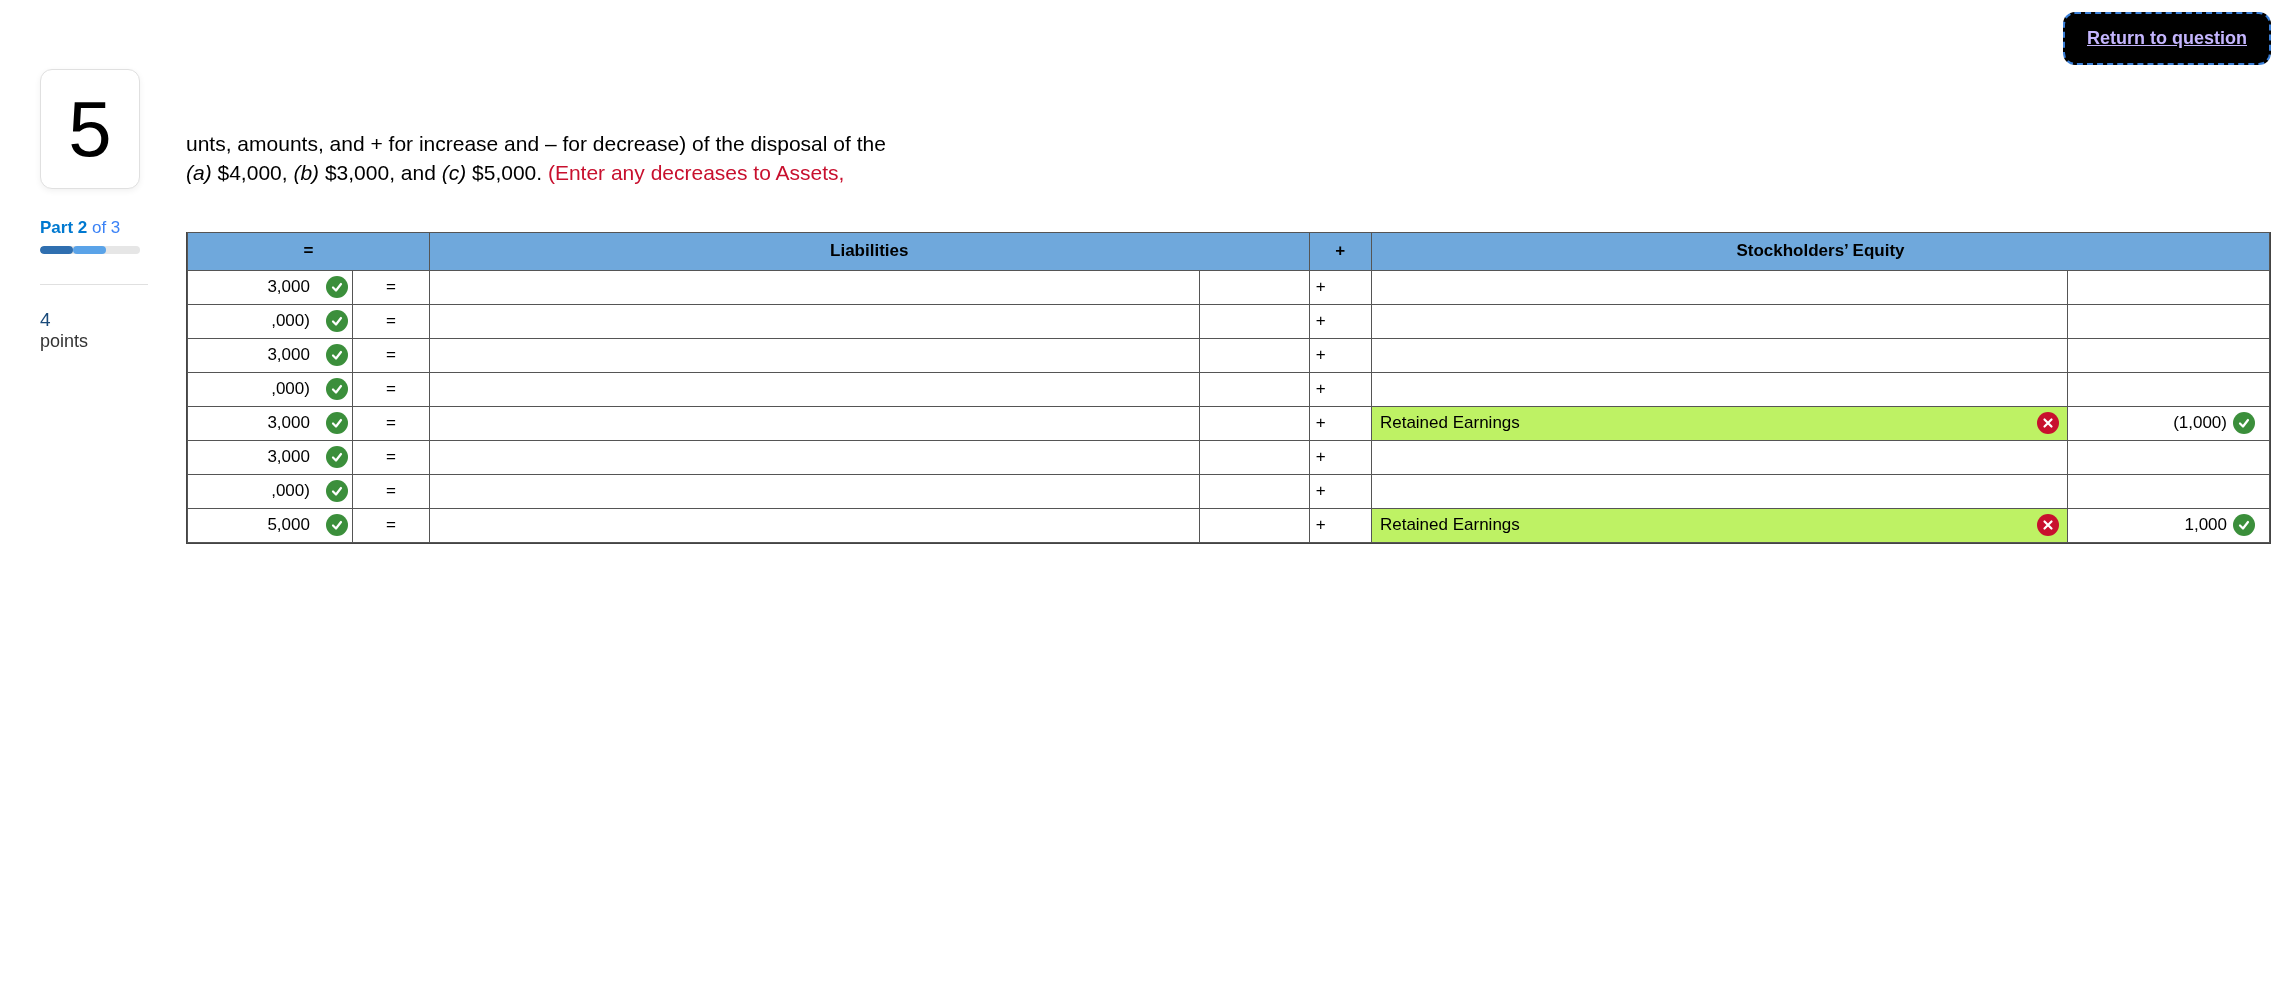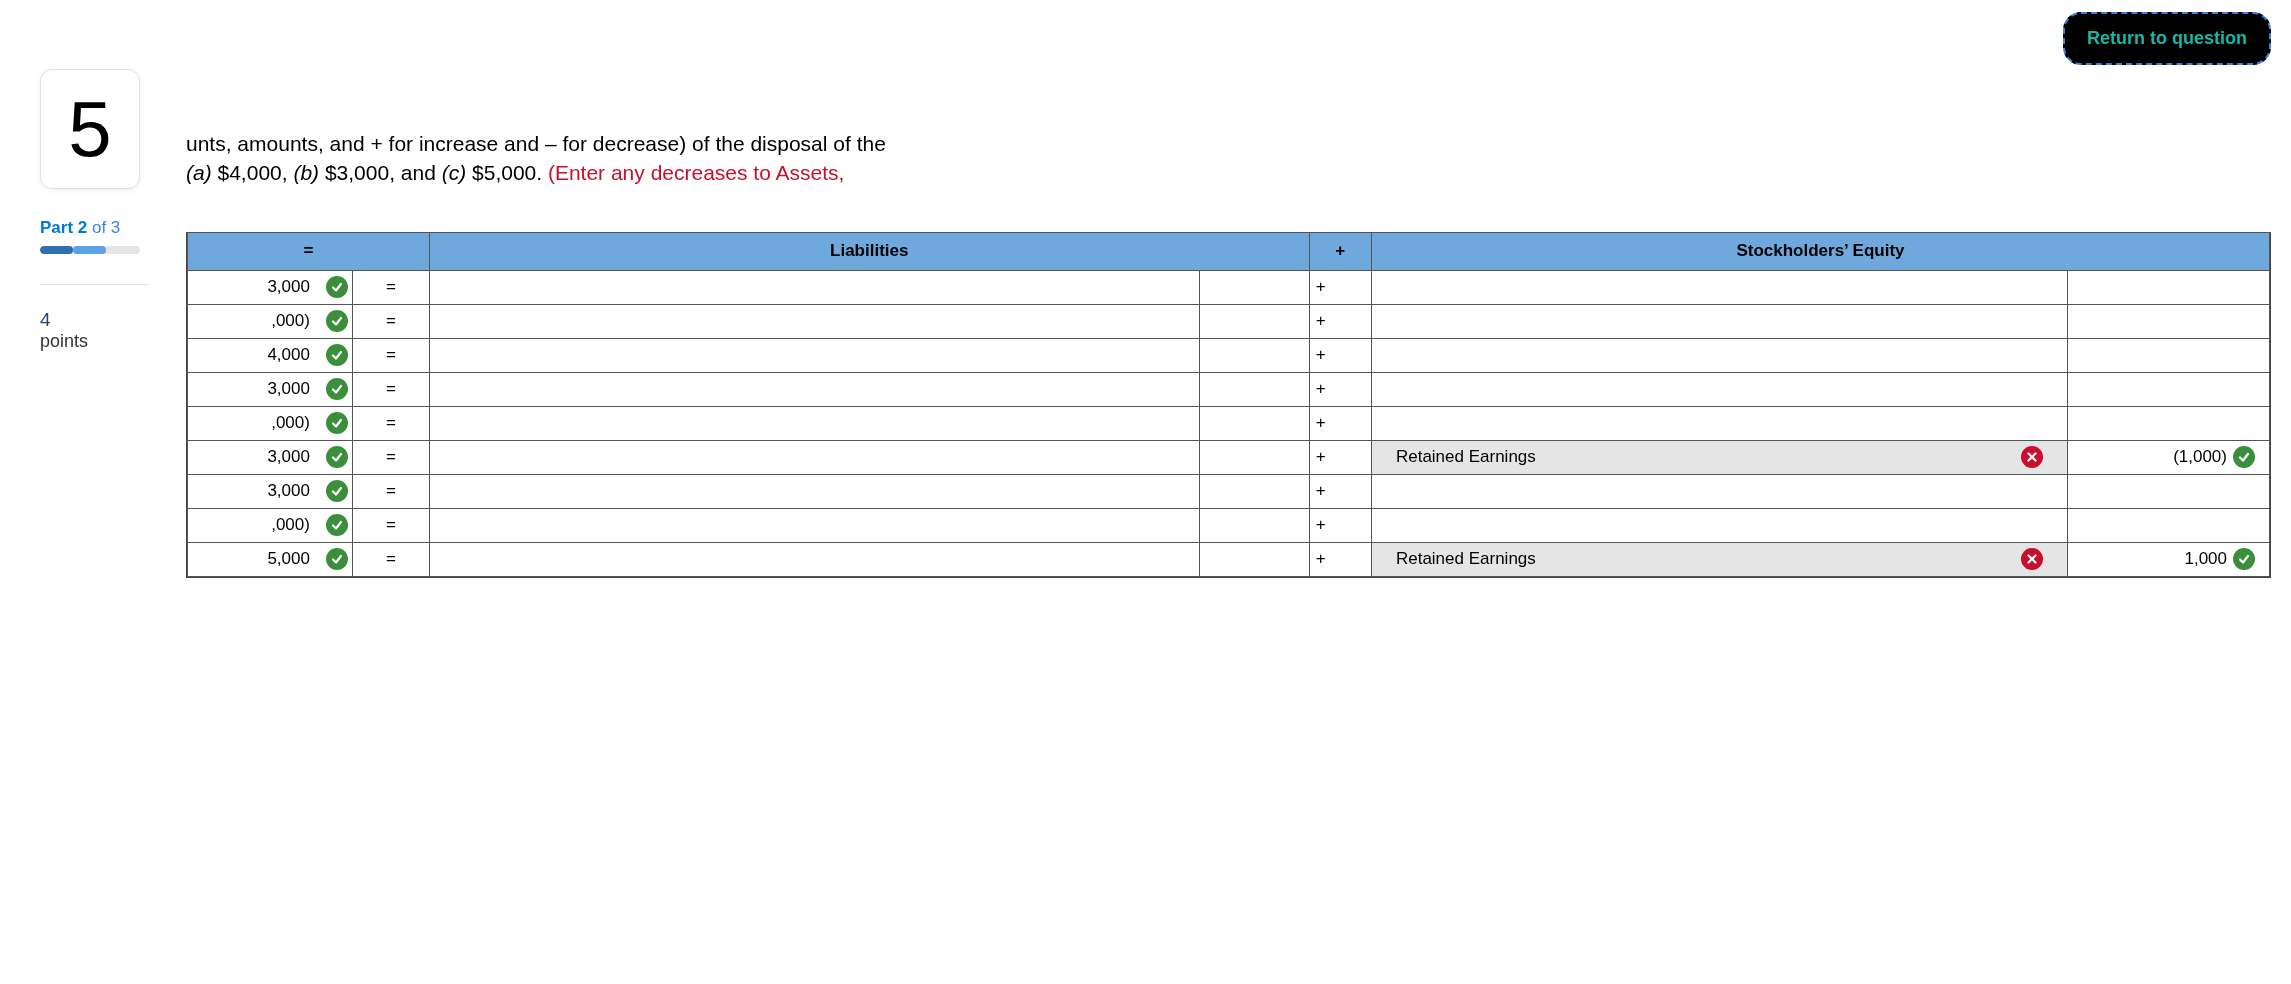--- a/index.html
+++ b/index.html
@@ -10,27 +10,28 @@
     font-size: 18px;
     padding: 12px 20px 20px 40px;
   }
   .top-btn-row {
     display: flex;
     justify-content: flex-end;
     margin-bottom: 4px;
   }
   .return-btn {
     background: #000;
-    color: #14b8a6;
+    color: #c4b5fd;
     font-weight: 700;
     padding: 14px 22px;
-    border-radius: 18px;
+    border-radius: 12px;
     border: 2px dashed #3a7fd8;
     font-size: 18px;
     cursor: pointer;
+    text-decoration: underline;
   }
   .layout {
     display: flex;
     gap: 38px;
   }
   .sidebar {
     width: 108px;
     flex-shrink: 0;
   }
   .qnum {
@@ -153,23 +154,23 @@
     padding: 0 4px 0 0;
     height: 100%;
     white-space: nowrap;
   }
   .eq-cell { text-align: center; }
   .plus-cell { text-align: left; padding-left: 6px; }
   .se-cell {
     display: flex;
     align-items: center;
     justify-content: space-between;
-    padding: 0 24px;
+    padding: 0 8px;
     height: 100%;
-    background: #e5e5e5;
+    background: #bef264;
   }
   .se-cell2 {
     display: flex;
     align-items: center;
     justify-content: flex-end;
     gap: 6px;
     padding: 0 14px;
     height: 100%;
   }
   .ic-sm svg { width:12px; height:12px; display:block; }
@@ -257,38 +258,20 @@
               <td class="eq-cell">=</td>
               <td></td>
               <td></td>
               <td class="plus-cell">+</td>
               <td></td>
               <td></td>
             </tr>
             <tr>
               <td>
                 <div class="val-cell">
-                  <span>4,000</span>
-                  <span class="circle-icon ic-sm ic-green">
-                    <svg viewBox="0 0 12 12">
-                      <path d="M2 6.5 L5 9.5 L10 3" stroke="#fff" stroke-width="2.2" fill="none" stroke-linecap="round" stroke-linejoin="round"></path>
-                    </svg>
-                  </span>
-                </div>
-              </td>
-              <td class="eq-cell">=</td>
-              <td></td>
-              <td></td>
-              <td class="plus-cell">+</td>
-              <td></td>
-              <td></td>
-            </tr>
-            <tr>
-              <td>
-                <div class="val-cell">
                   <span>3,000</span>
                   <span class="circle-icon ic-sm ic-green">
                     <svg viewBox="0 0 12 12">
                       <path d="M2 6.5 L5 9.5 L10 3" stroke="#fff" stroke-width="2.2" fill="none" stroke-linecap="round" stroke-linejoin="round"></path>
                     </svg>
                   </span>
                 </div>
               </td>
               <td class="eq-cell">=</td>
               <td></td>

